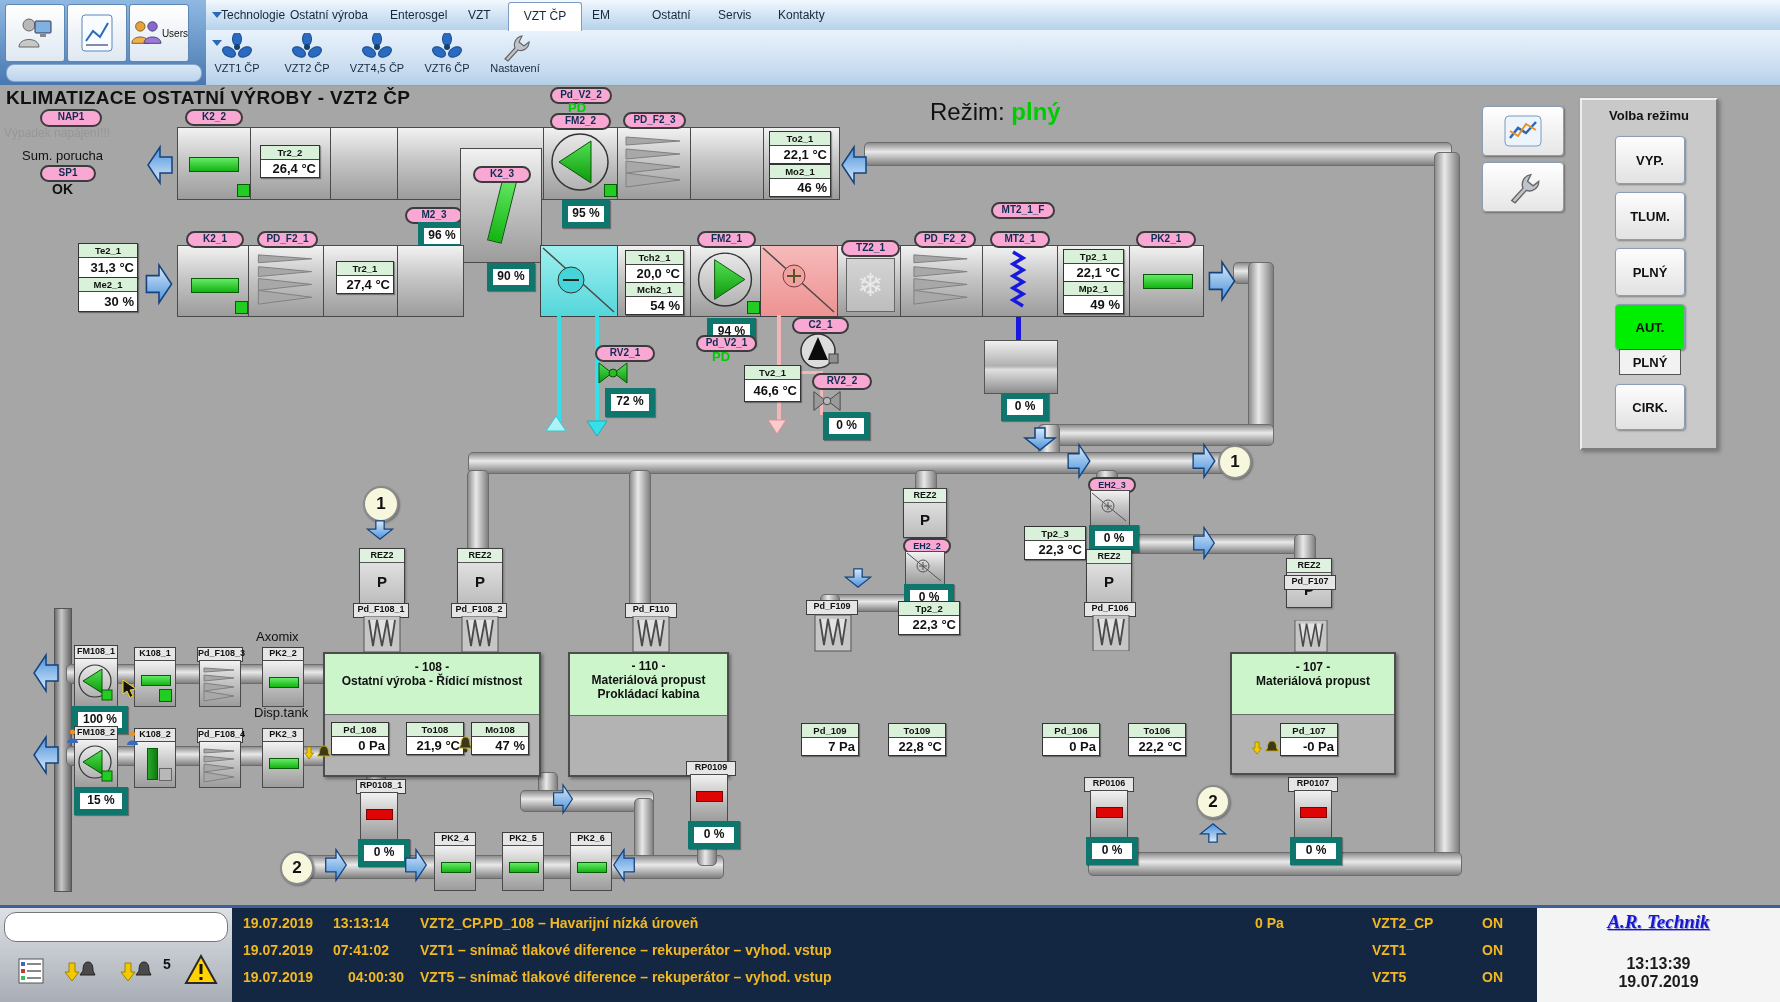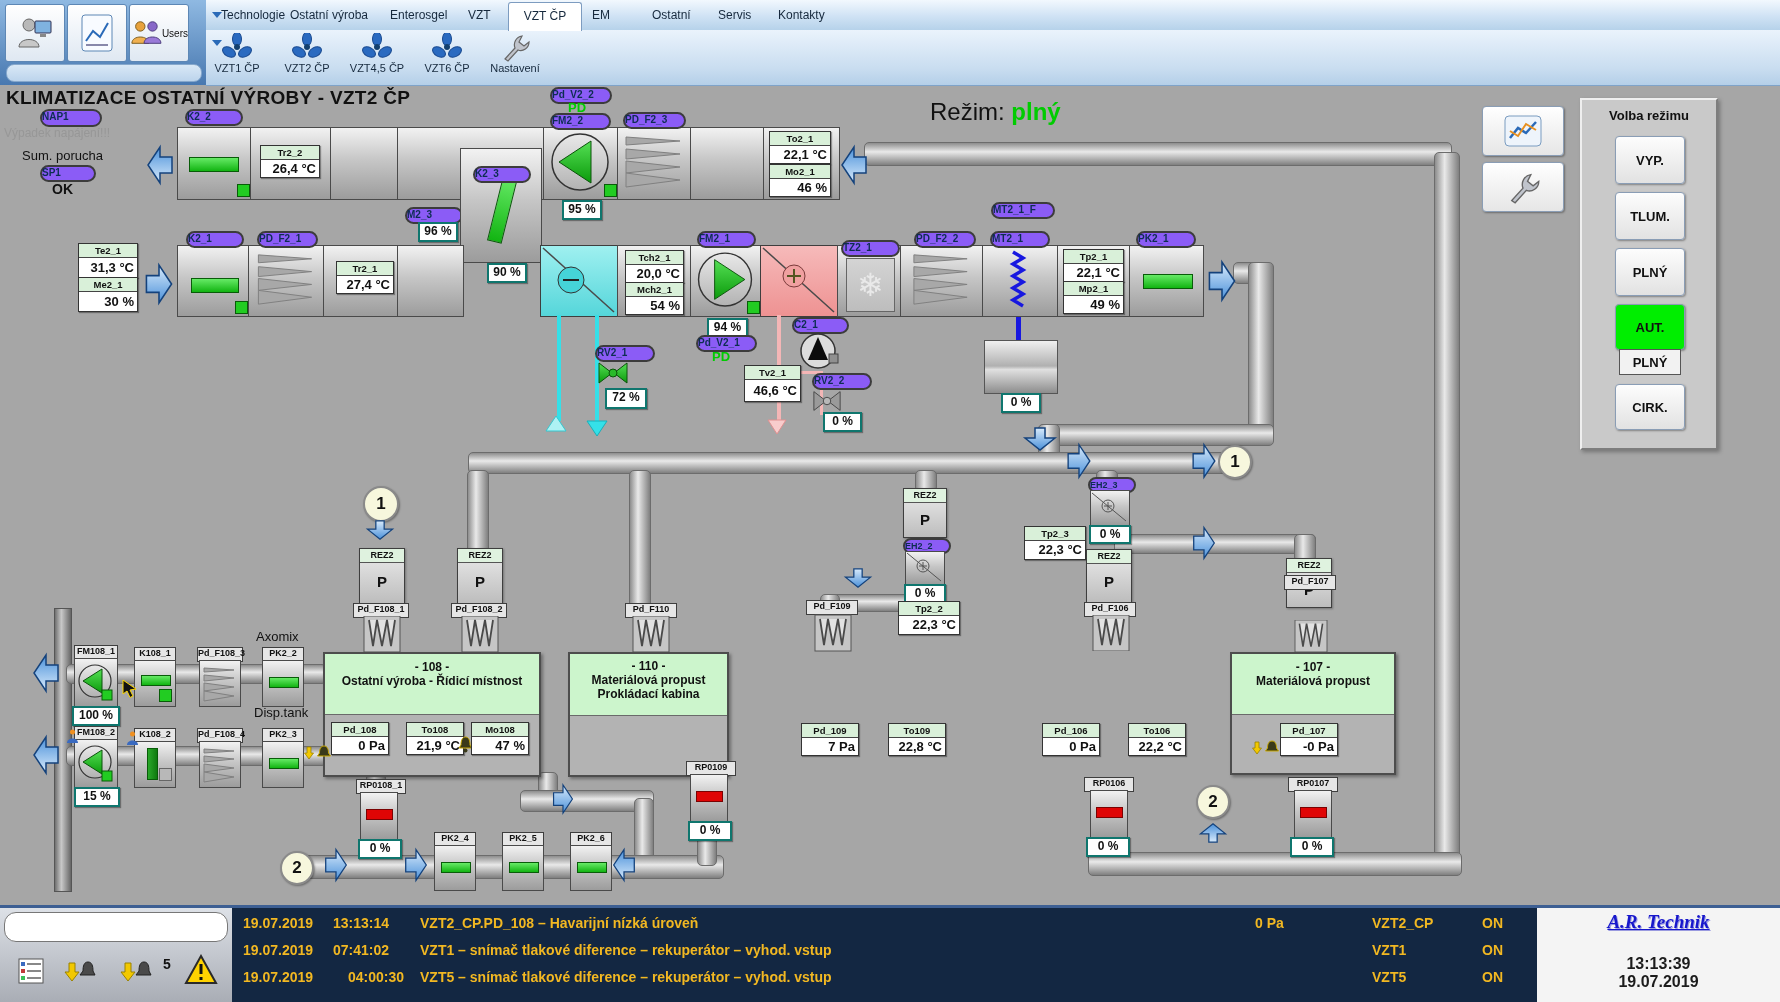--- a/index.html
+++ b/index.html
@@ -13,27 +13,27 @@
   .chromebtn{background:linear-gradient(180deg,#ffffff,#dfe8f2);border:1px solid #5d87b5;border-radius:3px;
              display:flex;flex-direction:row;align-items:center;justify-content:center;cursor:pointer;}
   .groove{background:linear-gradient(180deg,#d9e8f6,#bcd4ec);border:1px solid #86a8cc;border-radius:8px;}
   .tab{font-size:12px;color:#16293d;line-height:30px;white-space:nowrap;cursor:pointer;}
   .tabactive{background:#ffffff;border:1px solid #7d9cc0;border-bottom:none;border-radius:3px 3px 0 0;
              text-align:center;font-size:12px;color:#16293d;line-height:27px;cursor:pointer;}
   .toollabel{font-size:11px;color:#16293d;text-align:center;white-space:nowrap;cursor:pointer;}
   .caret{width:0;height:0;border-left:5px solid transparent;border-right:5px solid transparent;border-top:6px solid #2a6ab8;}
   
   .title{font-size:19px;font-weight:bold;letter-spacing:.3px;white-space:nowrap;}
-  .pill{background:#8b5cf6;border:2px solid #3c3c3c;border-radius:9px;font-size:10px;font-weight:bold;
-        color:#0d2d52;text-align:left;line-height:12px;white-space:nowrap;cursor:pointer;}
+  .pill{background:#f9a8d4;border:2px solid #3c3c3c;border-radius:9px;font-size:10px;font-weight:bold;
+        color:#0d2d52;text-align:center;line-height:12px;white-space:nowrap;cursor:pointer;}
   .unit{background:linear-gradient(180deg,#f2f2f2,#c6c6c6 45%,#9c9c9c);border:1px solid #4a4a4a;}
   .vbox{border:1px solid #333;background:#fff;box-shadow:1px 1px 1px rgba(0,0,0,.35);}
   .vl{background:#d9f0d9;border-bottom:1px solid #444;font-size:9.5px;font-weight:bold;text-align:center;height:13px;line-height:13px;}
   .vv{font-size:13px;font-weight:bold;text-align:right;padding-right:3px;line-height:17px;}
-  .pct{background:#fff;border:2px solid #0f766e;font-size:12px;font-weight:bold;text-align:center;box-shadow:1px 1px 1px rgba(0,0,0,.35);}
+  .pct{background:#fff;border:6px solid #0f766e;font-size:12px;font-weight:bold;text-align:center;box-shadow:1px 1px 1px rgba(0,0,0,.35);}
   .gbar{background:linear-gradient(180deg,#66ea66,#12b412);border:1px solid #085c08;}
   .rbar{background:#e00505;border:1px solid #7a0202;}
   .gsq{width:11px;height:11px;background:#22cc22;border:1px solid #085c08;}
   .ph{background:linear-gradient(180deg,#8d8d8d,#e9e9e9 40%,#7f7f7f);border:1px solid #6c6c6c;border-radius:5px;}
   .pv{background:linear-gradient(90deg,#8d8d8d,#e9e9e9 40%,#7f7f7f);border:1px solid #6c6c6c;border-radius:5px;}
   .wall{background:linear-gradient(90deg,#707070,#c8c8c8 40%,#666);border:1px solid #555;}
   .cnum{border-radius:50%;background:#f7f7dd;border:2px solid #8a8a8a;font-weight:bold;font-size:17px;
         display:flex;align-items:center;justify-content:center;box-shadow:1px 1px 2px rgba(0,0,0,.35);}
   .room{border:2px solid #4d4d4d;background:#b3b3b3;box-shadow:2px 2px 3px rgba(0,0,0,.35);}
   .rhead{background:#ccf5cc;border-bottom:1px solid #6a6a6a;text-align:center;font-weight:bold;font-size:12px;}

